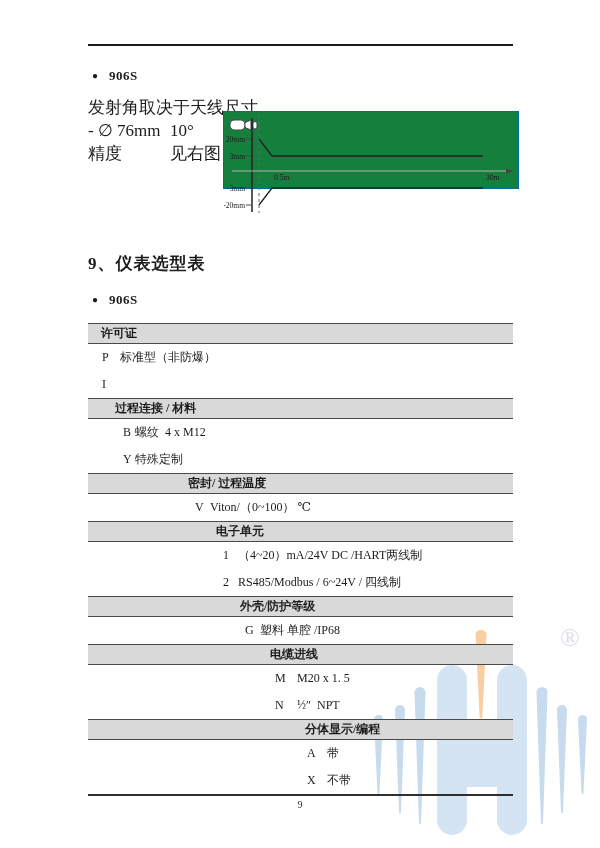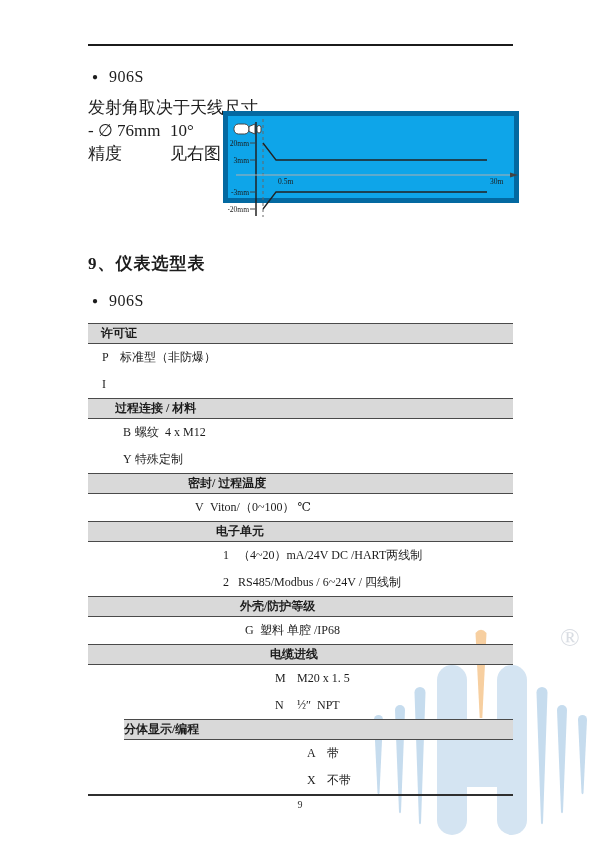--- a/index.html
+++ b/index.html
@@ -11,28 +11,28 @@
     color:#1c1c1c;
   }
   .abs { position:absolute; }
   .z1 { z-index:1; }
   .watermark-svg { position:absolute; left:368px; top:620px; width:232px; height:228px; z-index:0; }
 
   .top-rule { left:88px; top:44px; width:425px; height:2px; background:#1b1b1b; }
 
   .bullet-line { display:flex; align-items:center; }
   .bullet-dot { font-size:10px; margin-right:11px; line-height:1; }
-  .bullet-title { font-weight:normal; font-size:16px; letter-spacing:.5px; }
+  .bullet-title { font-weight:bold; font-size:13px; letter-spacing:.5px; }
 
   .spec-block { left:88px; top:96px; width:220px; font-size:17px; }
   .spec-line { height:23px; display:flex; align-items:center; }
   .spec-label { width:82px; flex:0 0 82px; white-space:pre; }
   .spec-value { white-space:pre; }
 
-  .diagram-box { left:223px; top:111px; width:296px; height:92px; border:5px solid #0369a1; background:#0ea5e9; }
+  .diagram-box { left:223px; top:111px; width:296px; height:78px; border:1px solid #0369a1; background:#15803d; }
   .diagram-box svg { display:block; }
 
   .section-heading { left:88px; top:252px; font-size:17px; font-weight:bold; letter-spacing:1px; }
 
   .sel-table { left:88px; top:323px; width:425px; border-bottom:2px solid #2f2f2f; }
   .tg-header {
     height:21px; background:#d9d9d9;
     border-top:1px solid #4a4a4a; border-bottom:1px solid #4a4a4a;
     display:flex; align-items:center;
     font-weight:bold; font-size:12px;
@@ -190,21 +190,21 @@
         <span>电缆进线</span>
       </div>
       <div class="tg-row" style="padding-left: 187px;">
         <span class="opt-code" style="width: 22px;">M</span>
         <span class="opt-desc">M20 x 1. 5</span>
       </div>
       <div class="tg-row" style="padding-left: 187px;">
         <span class="opt-code" style="width: 22px;">N</span>
         <span class="opt-desc">½″  NPT</span>
       </div>
-      <div class="tg-header" style=" margin-left: 36px;">
+      <div class="tg-header" style="padding-left: 217px;">
         <span>分体显示/编程</span>
       </div>
       <div class="tg-row" style="padding-left: 219px;">
         <span class="opt-code" style="width: 20px;">A</span>
         <span class="opt-desc">带</span>
       </div>
       <div class="tg-row" style="padding-left: 219px;">
         <span class="opt-code" style="width: 20px;">X</span>
         <span class="opt-desc">不带</span>
       </div>

